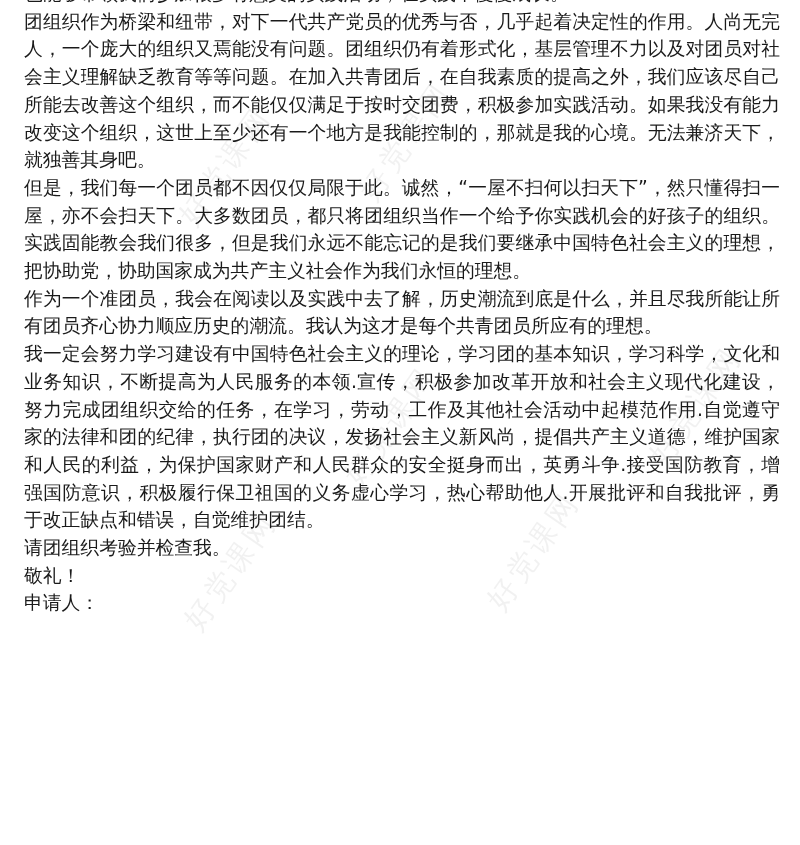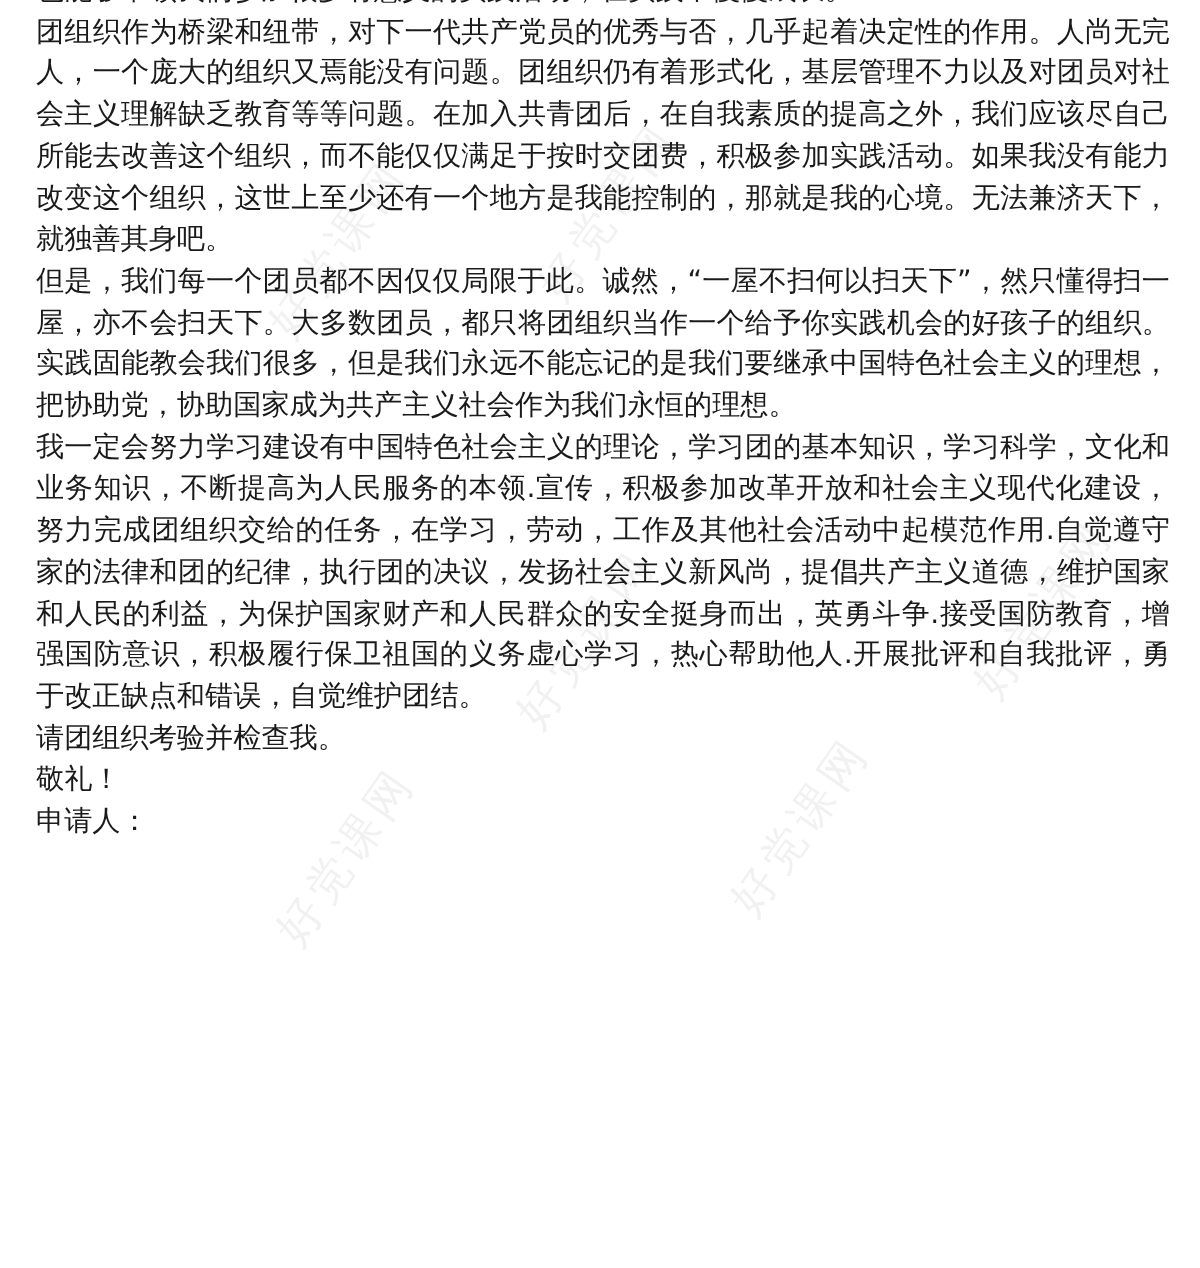--- a/index.html
+++ b/index.html
@@ -52,17 +52,18 @@
 <div class="watermark" style="left:350px; top:185px;">好党课网</div>
 <div class="watermark" style="left:175px; top:615px;">好党课网</div>
 <div class="watermark" style="left:478px; top:595px;">好党课网</div>
 <div class="watermark" style="left:335px; top:470px;">好党课网</div>
 <div class="watermark" style="left:640px; top:450px;">好党课网</div>
 
 <div class="doc">
   <p>也能够带领我们参加很多有意义的实践活动，在实践中慢慢成长。</p>
   <p>团组织作为桥梁和纽带，对下一代共产党员的优秀与否，几乎起着决定性的作用。人尚无完人，一个庞大的组织又焉能没有问题。团组织仍有着形式化，基层管理不力以及对团员对社会主义理解缺乏教育等等问题。在加入共青团后，在自我素质的提高之外，我们应该尽自己所能去改善这个组织，而不能仅仅满足于按时交团费，积极参加实践活动。如果我没有能力改变这个组织，这世上至少还有一个地方是我能控制的，那就是我的心境。无法兼济天下，就独善其身吧。</p>
   <p>但是，我们每一个团员都不因仅仅局限于此。诚然，“一屋不扫何以扫天下”，然只懂得扫一屋，亦不会扫天下。大多数团员，都只将团组织当作一个给予你实践机会的好孩子的组织。实践固能教会我们很多，但是我们永远不能忘记的是我们要继承中国特色社会主义的理想，把协助党，协助国家成为共产主义社会作为我们永恒的理想。</p>
+  <p>作为一个准团员，我会在阅读以及实践中去了解，历史潮流到底是什么，并且尽我所能让所有团员齐心协力顺应历史的潮流。我认为这才是每个共青团员所应有的理想。</p>
   <p>我一定会努力学习建设有中国特色社会主义的理论，学习团的基本知识，学习科学，文化和业务知识，不断提高为人民服务的本领.宣传，积极参加改革开放和社会主义现代化建设，努力完成团组织交给的任务，在学习，劳动，工作及其他社会活动中起模范作用.自觉遵守家的法律和团的纪律，执行团的决议，发扬社会主义新风尚，提倡共产主义道德，维护国家和人民的利益，为保护国家财产和人民群众的安全挺身而出，英勇斗争.接受国防教育，增强国防意识，积极履行保卫祖国的义务虚心学习，热心帮助他人.开展批评和自我批评，勇于改正缺点和错误，自觉维护团结。</p>
   <p>请团组织考验并检查我。</p>
   <p>敬礼！</p>
   <p>申请人：</p>
 </div>
 
 </body></html>

